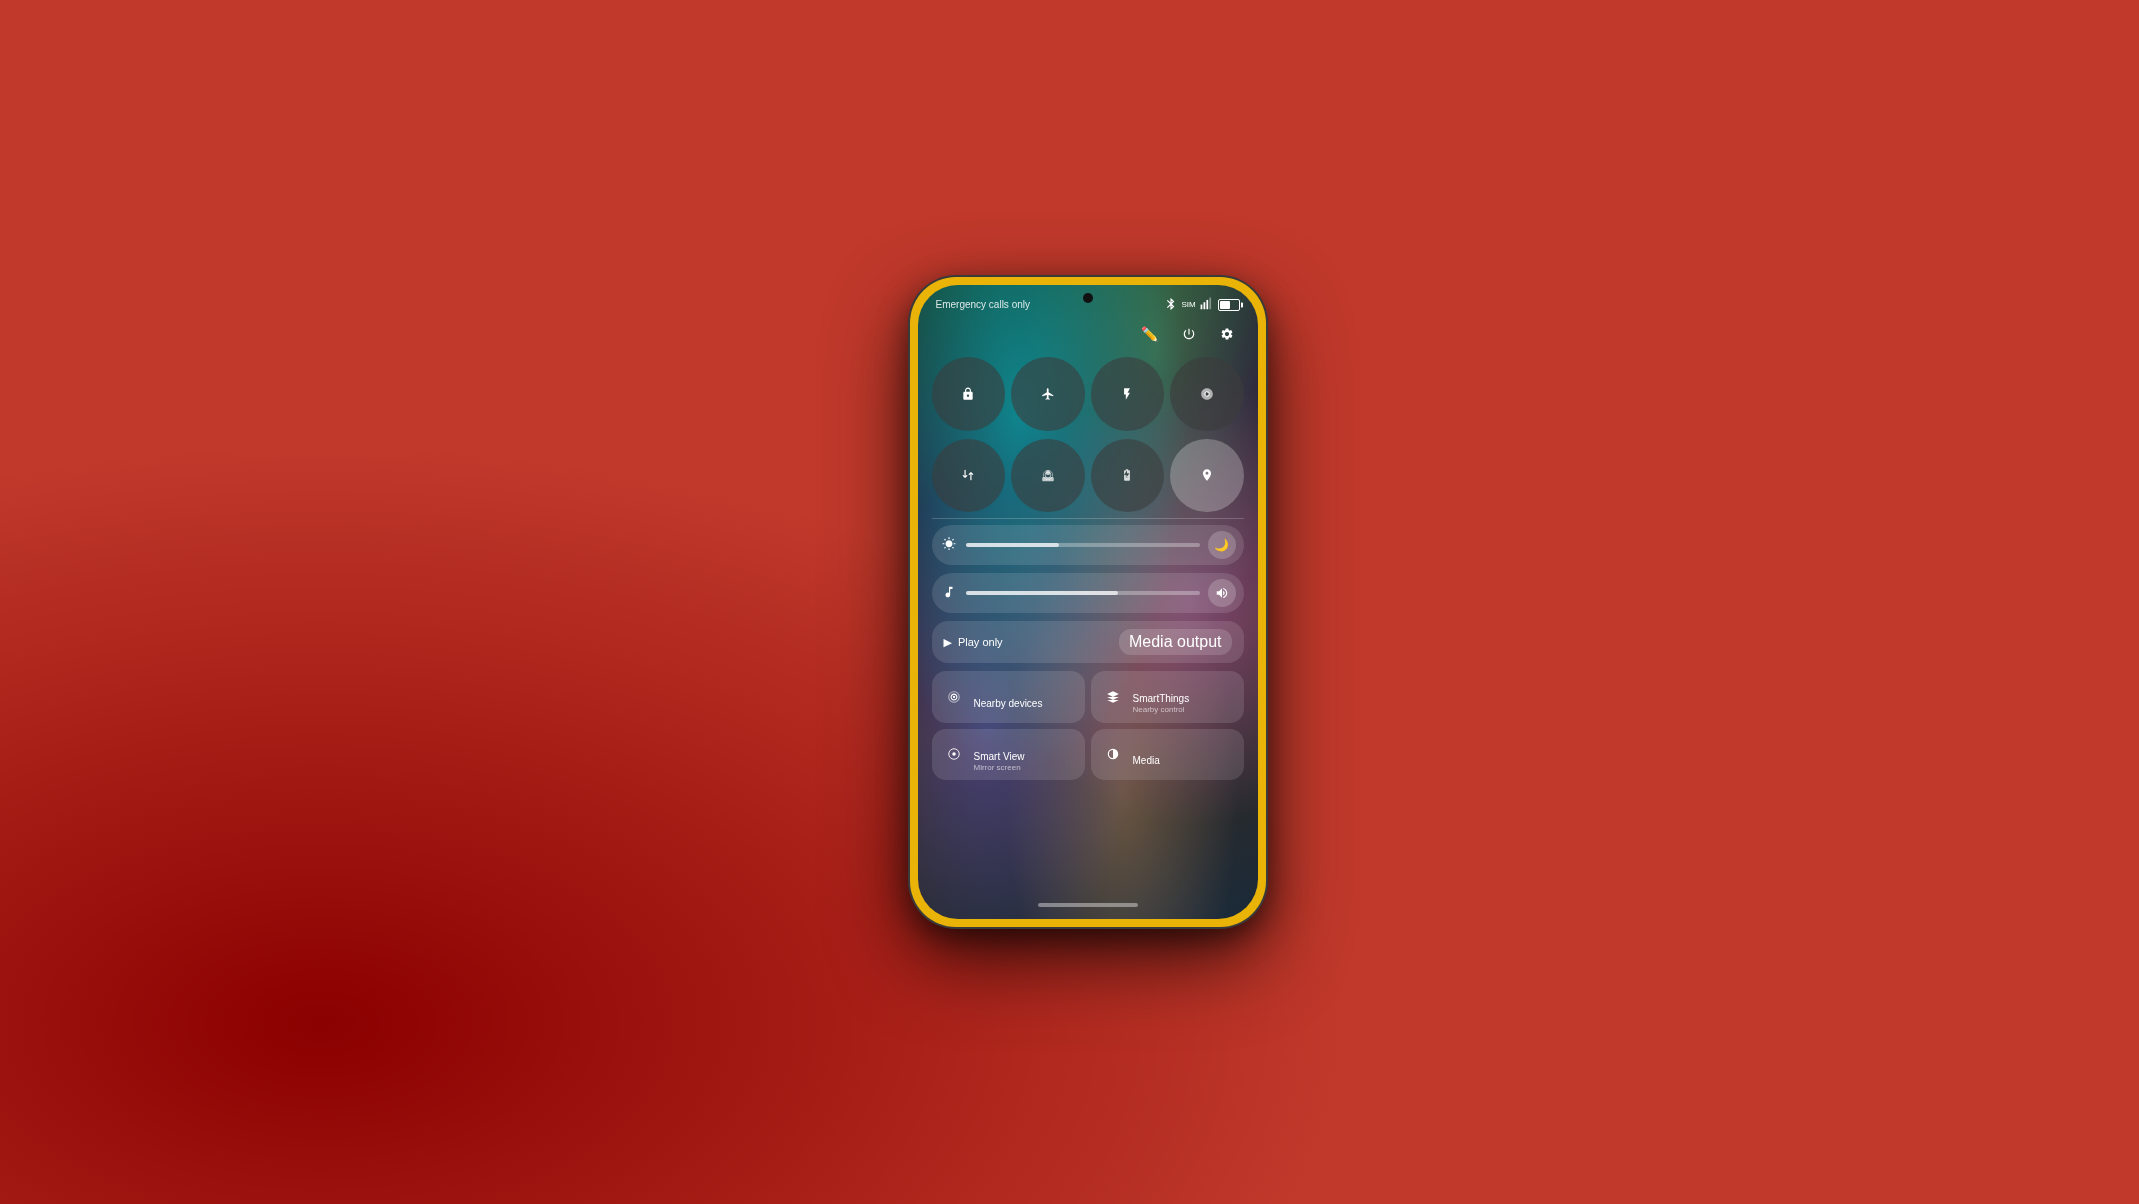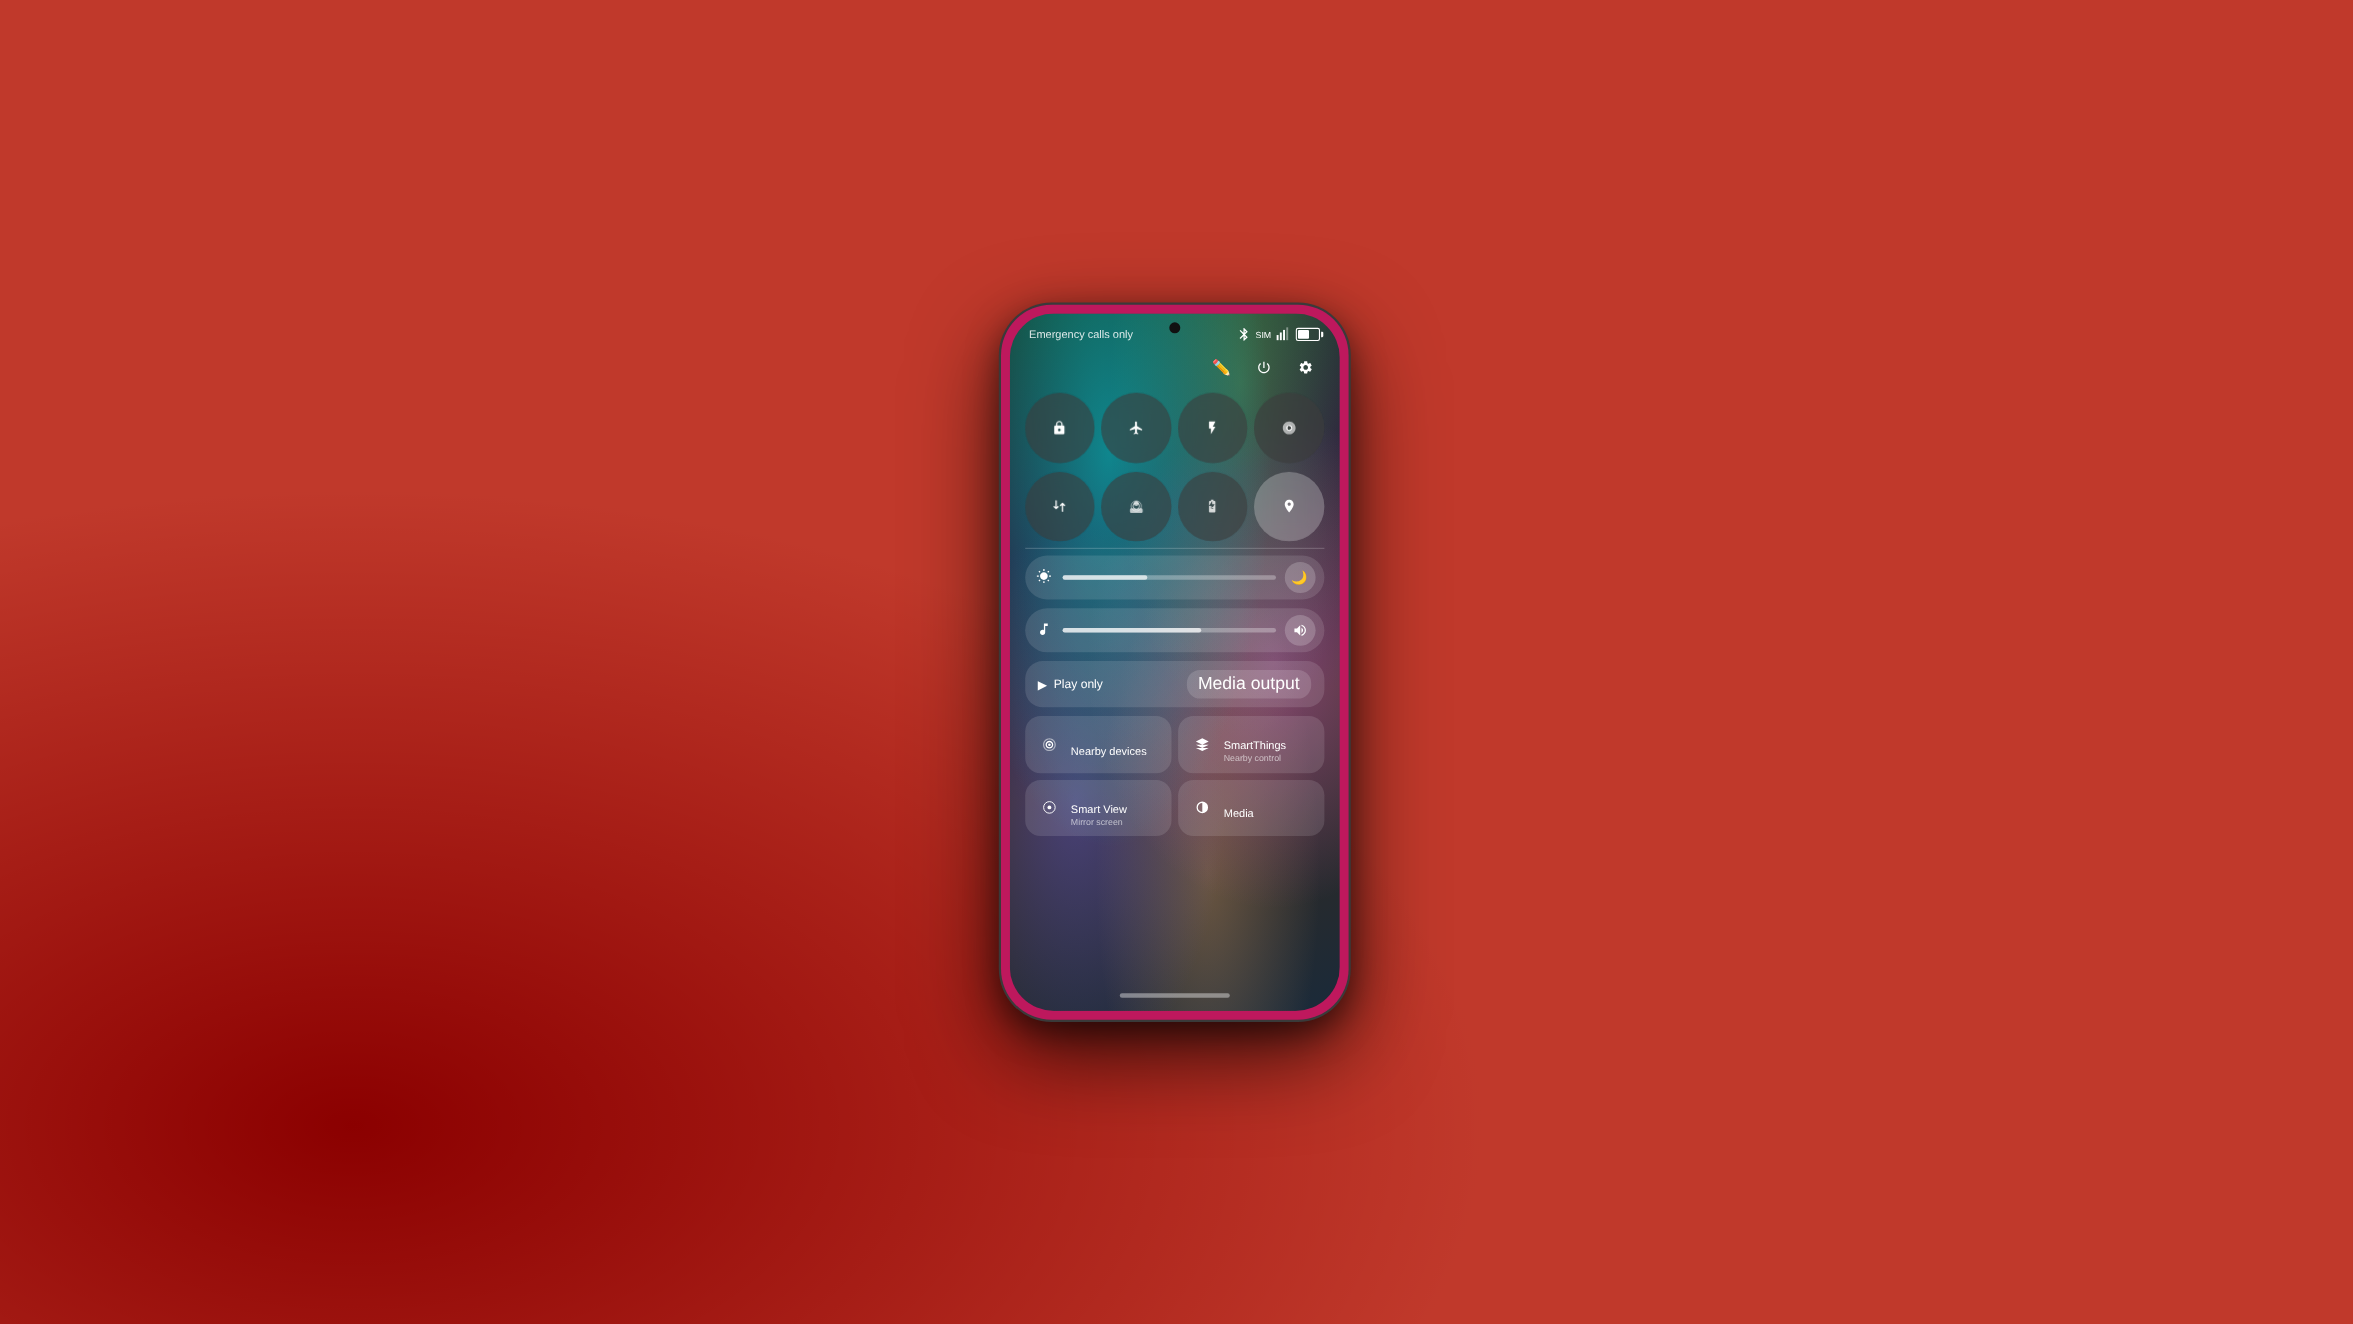--- a/index.html
+++ b/index.html
@@ -19,23 +19,23 @@
     }
 
     .phone-wrapper {
       position: relative;
       width: 320px;
       height: 650px;
     }
 
     
     .phone {
-      width: 316px;
+      width: 356px;
       height: 650px;
-      background: #be185d;
+      background: #eab308;
       border-radius: 46px;
       box-shadow:
         0 0 0 2px #3a3a3a,
         0 30px 80px rgba(0,0,0,0.7),
         0 10px 30px rgba(0,0,0,0.5);
       overflow: hidden;
       position: relative;
     }
 
     
@@ -75,21 +75,21 @@
     }
 
     .status-left {
       font-size: 10px;
       color: rgba(255,255,255,0.85);
       font-weight: 400;
     }
 
     .status-right {
       display: flex;
-      align-items: center;
+      align-items: flex-end;
       gap: 4px;
       font-size: 9px;
       color: white;
     }
 
     .status-icon {
       width: 14px;
       height: 14px;
       display: flex;
       align-items: center;

